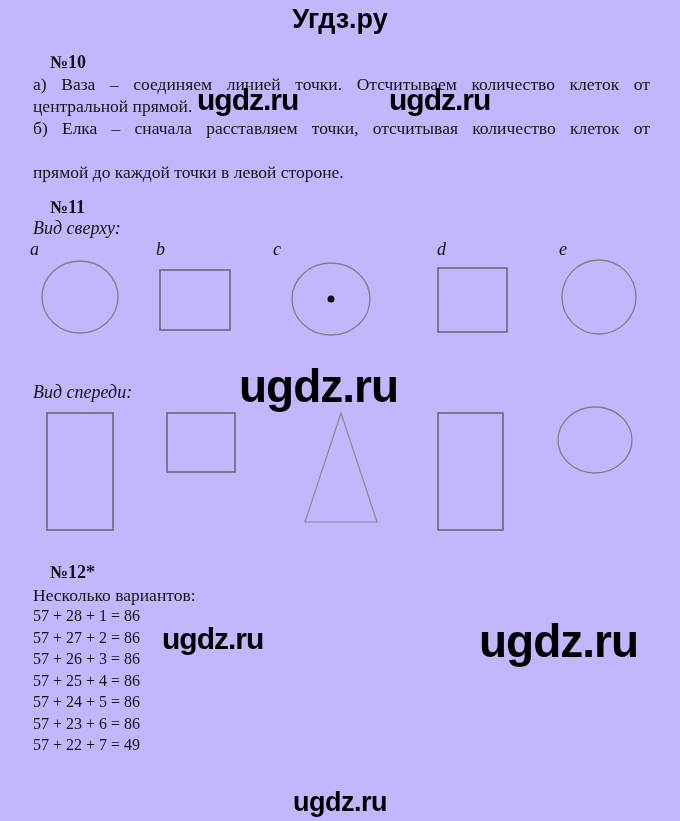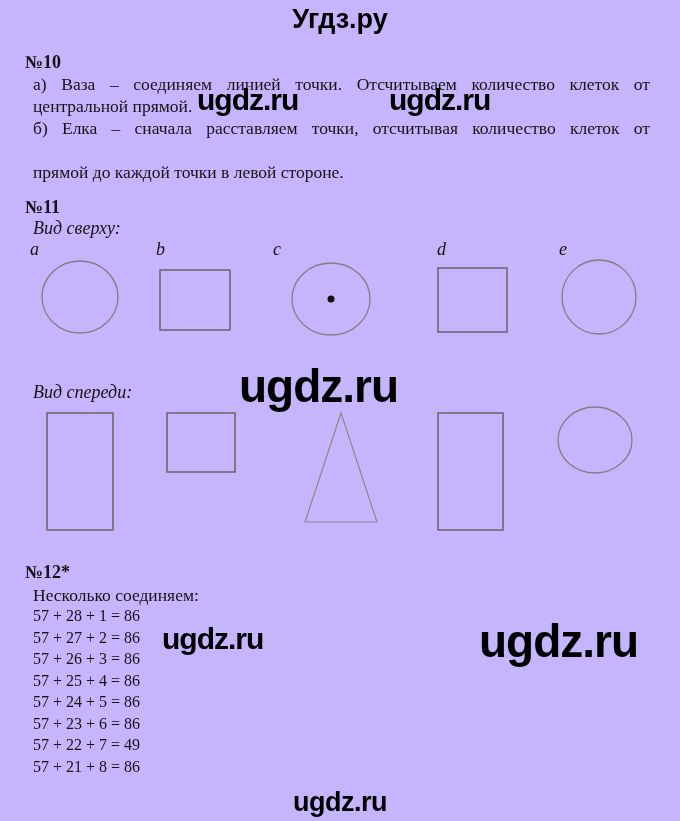--- a/index.html
+++ b/index.html
@@ -6,21 +6,21 @@
   html,body { background:#ffffff; }
   .page {
     position:relative; width:680px; height:821px; margin:0 auto;
     background:#c4b5fd; overflow:hidden;
     font-family:"Liberation Serif", serif; color:#141414;
   }
   .site-title {
     position:absolute; top:4px; left:0; width:680px; text-align:center;
     font-family:"Liberation Sans", sans-serif; font-weight:bold; font-size:27px; color:#000;
   }
-  .task-num { position:absolute; left:25px; font-weight:bold; font-size:18px; }
+  .task-num { position:absolute; left:50px; font-weight:bold; font-size:18px; }
   .line { position:absolute; left:33px; width:617px; font-size:17.5px; line-height:22px; }
   .just { text-align:justify; text-align-last:justify; }
   .vlabel { position:absolute; left:33px; font-style:italic; font-size:18px;text-align:right; }
   .letter { position:absolute; font-style:italic; font-size:18px; }
   .wm {
     position:absolute; font-family:"Liberation Sans", sans-serif; font-weight:bold;
     color:#000; letter-spacing:-1px; line-height:1; white-space:nowrap;
   }
   .wm-s { font-size:30px; }
   .wm-l { font-size:46px; }
@@ -66,31 +66,30 @@
     <ellipse cx="599" cy="297" rx="37" ry="37" fill="none" stroke="#808080" stroke-width="1.3"></ellipse>
 
     <rect x="47" y="413" width="66" height="117" fill="none" stroke="#666666" stroke-width="1.5"></rect>
     <rect x="167" y="413" width="68" height="59" fill="none" stroke="#666666" stroke-width="1.5"></rect>
     <polygon points="341,413 305,522 377,522" fill="none" stroke="#8a8a8a" stroke-width="1.2"></polygon>
     <rect x="438" y="413" width="65" height="117" fill="none" stroke="#666666" stroke-width="1.5"></rect>
     <ellipse cx="595" cy="440" rx="37" ry="33" fill="none" stroke="#808080" stroke-width="1.3"></ellipse>
   </svg>
 
   <div class="task-num" style="top:562px;">№12*</div>
-  <div class="line" style="top:584px;">Несколько соединяем:</div>
+  <div class="line" style="top:584px;">Несколько вариантов:</div>
 
   <div id="equations">
     <div class="eq">57 + 28 + 1 = 86</div>
     <div class="eq">57 + 27 + 2 = 86</div>
     <div class="eq">57 + 26 + 3 = 86</div>
     <div class="eq">57 + 25 + 4 = 86</div>
     <div class="eq">57 + 24 + 5 = 86</div>
     <div class="eq">57 + 23 + 6 = 86</div>
     <div class="eq">57 + 22 + 7 = 49</div>
-    <div class="eq">57 + 21 + 8 = 86</div>
   </div>
 
   <span class="wm wm-s" style="left:162px; top:624px;">ugdz.ru</span>
   <span class="wm wm-l" style="left:479px; top:618px;">ugdz.ru</span>
 
   <div class="wm wm-footer" style="top:789px;">ugdz.ru</div>
 
 </div>
 
 </body></html>

